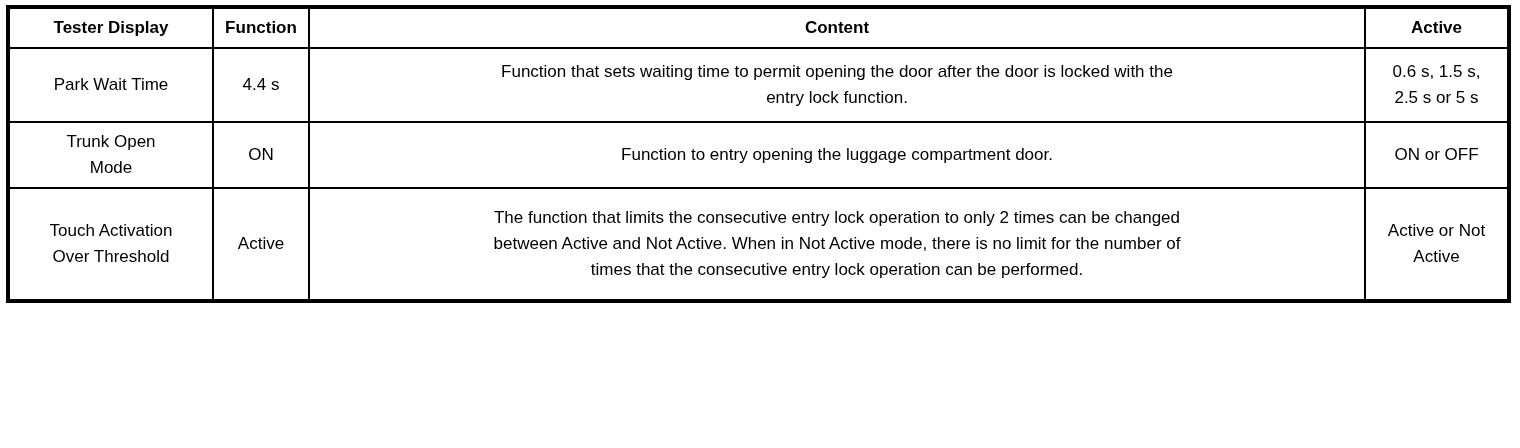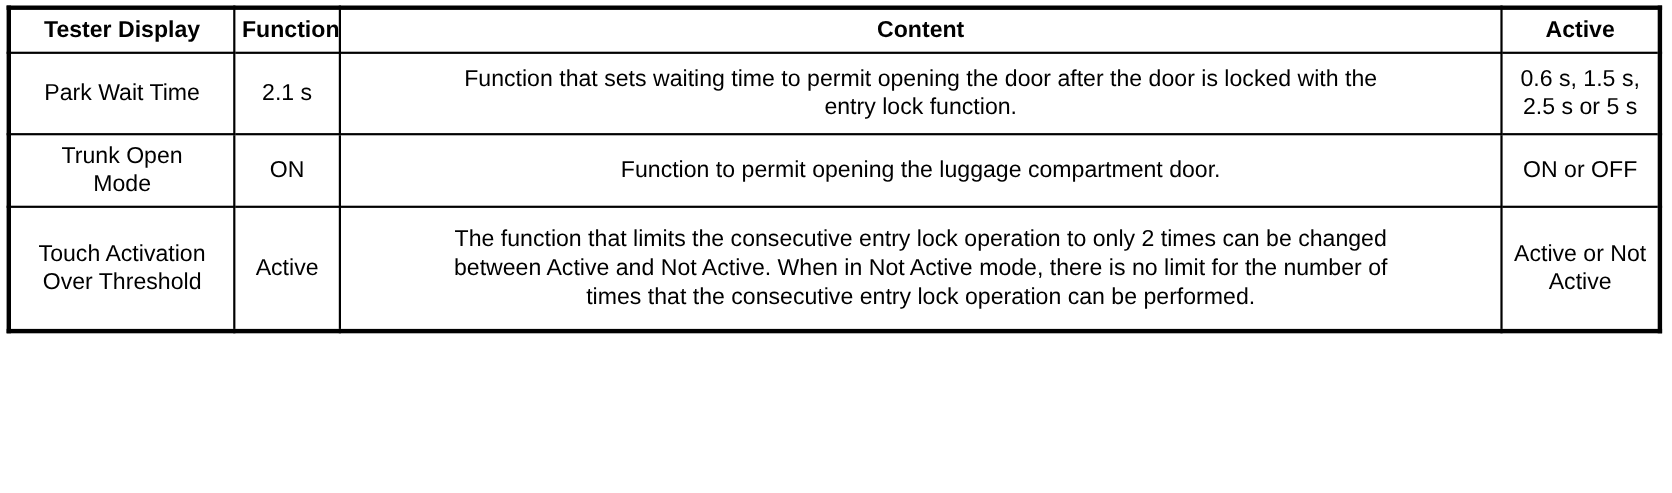--- a/index.html
+++ b/index.html
@@ -22,21 +22,21 @@
     left: 6px;
     top: 5px;
     width: 1501px;
     border-collapse: collapse;
     table-layout: fixed;
     border: 4px solid #000000;
   }
   table.spec-table th,
   table.spec-table td {
     border: 2px solid #000000;
-    font-size: 21px;
+    font-size: 17px;
     line-height: 26px;
     vertical-align: middle;
     text-align: center;
     padding: 3px 6px;
     white-space: pre-line;
     overflow: hidden;
   }
   table.spec-table th {
     font-weight: bold;
     height: 32px;
@@ -68,31 +68,31 @@
       <tr>
         <th>Tester Display</th>
         <th>Function</th>
         <th>Content</th>
         <th>Active</th>
       </tr>
     </thead>
     <tbody>
       <tr class="row-1">
         <td class="cell-tester">Park Wait Time</td>
-        <td class="cell-default">2.1 s</td>
+        <td class="cell-default">4.4 s</td>
         <td class="cell-content">Function that sets waiting time to permit opening the door after the door is locked with the
 entry lock function.</td>
         <td class="cell-setting">0.6 s, 1.5 s,
 2.5 s or 5 s</td>
       </tr>
       <tr class="row-2">
         <td class="cell-tester">Trunk Open
 Mode</td>
         <td class="cell-default">ON</td>
-        <td class="cell-content">Function to permit opening the luggage compartment door.</td>
+        <td class="cell-content">Function to entry opening the luggage compartment door.</td>
         <td class="cell-setting">ON or OFF</td>
       </tr>
       <tr class="row-4">
         <td class="cell-tester">Touch Activation
 Over Threshold</td>
         <td class="cell-default">Active</td>
         <td class="cell-content">The function that limits the consecutive entry lock operation to only 2 times can be changed
 between Active and Not Active. When in Not Active mode, there is no limit for the number of
 times that the consecutive entry lock operation can be performed.</td>
         <td class="cell-setting">Active or Not

